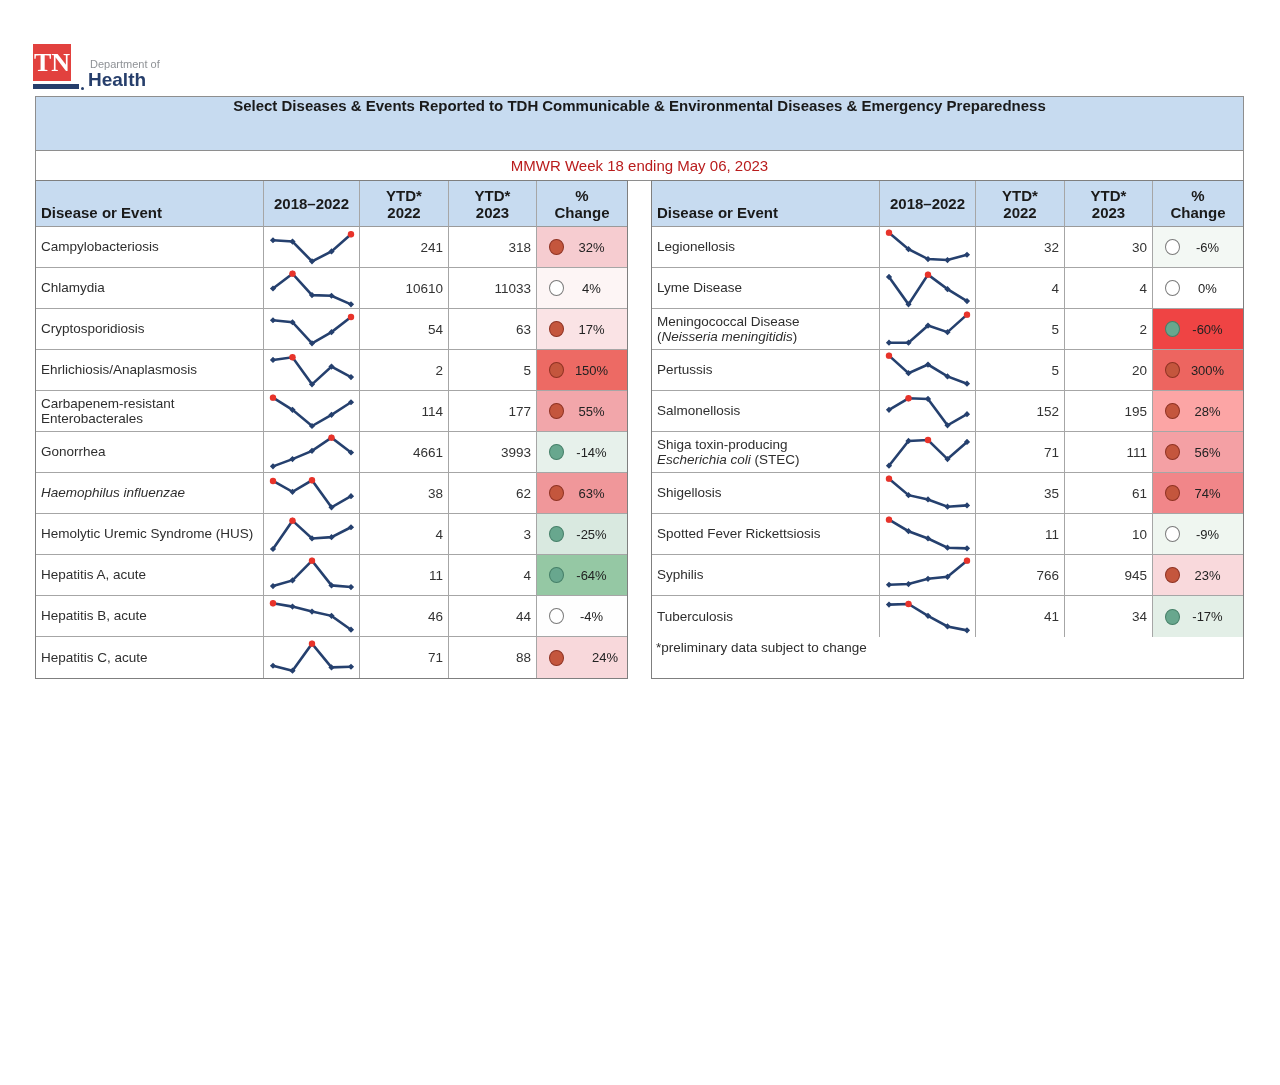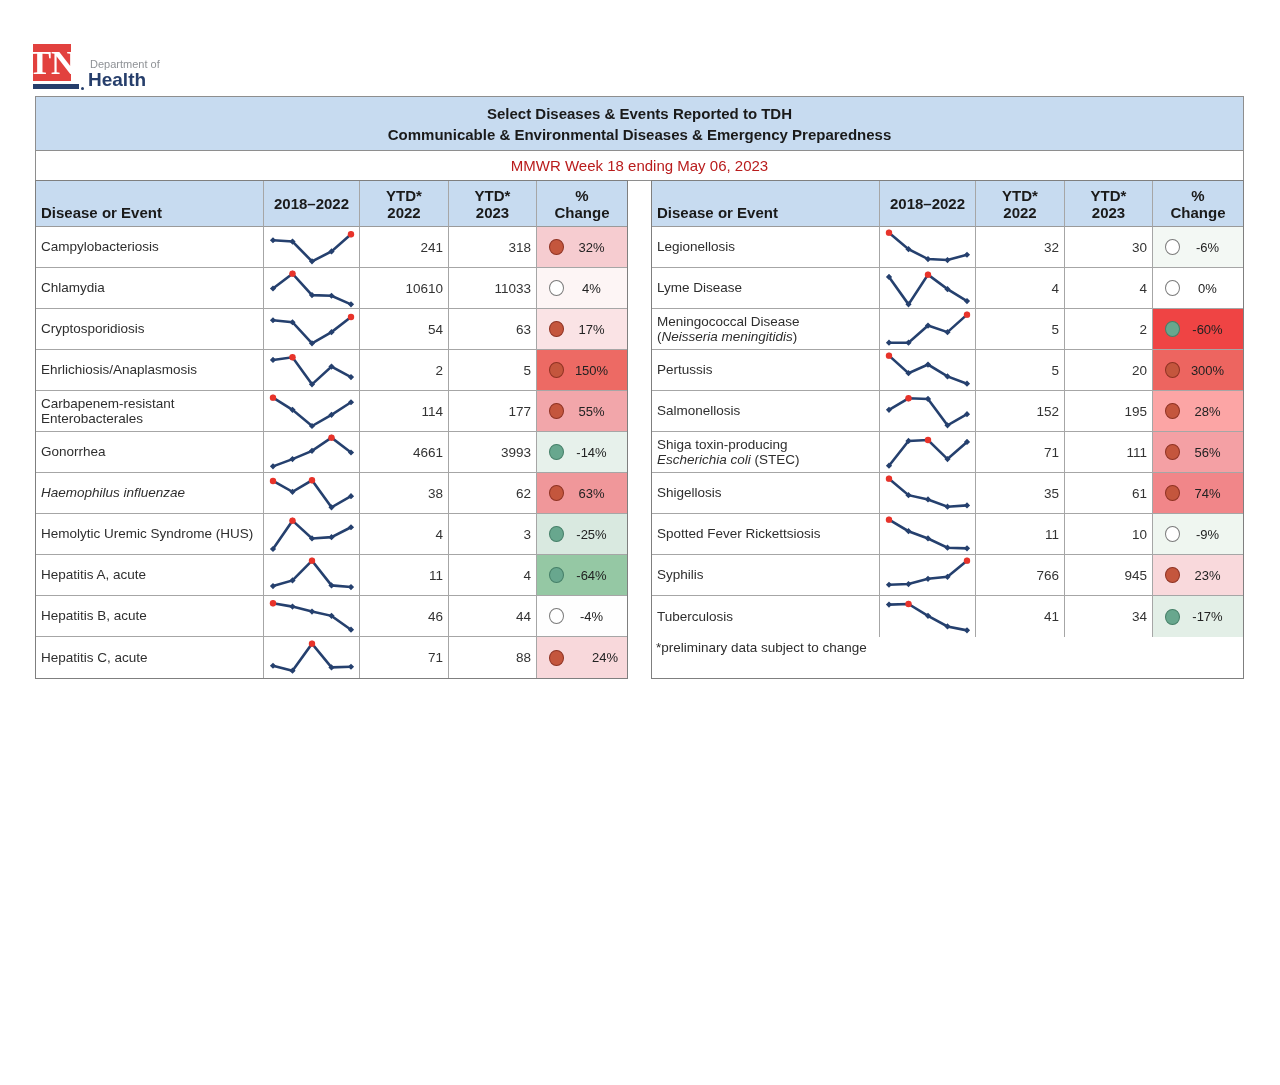--- a/index.html
+++ b/index.html
@@ -3,32 +3,32 @@
 <meta charset="utf-8">
 <style>
   * { margin: 0; padding: 0; box-sizing: border-box; }
   html, body { background: #ffffff; }
   body { font-family: "Liberation Sans", sans-serif; }
   .page { position: relative; width: 1280px; height: 1085px; background: #ffffff; overflow: hidden; }
 
   
   .logo { position: absolute; left: 33px; top: 44px; width: 220px; height: 48px; }
   .tn-box { position: absolute; left: 0; top: 0; width: 38px; height: 37px; background: #e2413e;
-            color: #ffffff; font-family: "Liberation Serif", serif; font-weight: bold; font-size: 34px;
+            color: #ffffff; font-family: "Liberation Serif", serif; font-weight: bold; font-size: 26px;
             display: flex; align-items: center; justify-content: center; letter-spacing: 0px; }
   .tn-bar { position: absolute; left: 0; top: 40px; width: 46px; height: 5px; background: #263e6b; }
   .tn-dot { position: absolute; left: 48px; top: 43px; width: 3px; height: 3px; background: #263e6b; border-radius: 50%; }
   .logo-dept { position: absolute; left: 57px; top: 14px; color: #8f9296; font-size: 11px; }
   .logo-health { position: absolute; left: 55px; top: 25px; color: #263e6b; font-weight: bold; font-size: 19px; }
 
   
   .titlebar { position: absolute; left: 35px; top: 96px; width: 1209px; height: 55px;
               background: #c7dbf0; border: 1px solid #8e8e8e; text-align: center;
               font-weight: bold; font-size: 15px; color: #1a1a1a;
-              display: flex; flex-direction: column; justify-content: center; gap: 4px; }
+              display: flex; flex-direction: row; justify-content: center; gap: 4px; }
   .weekbar { position: absolute; left: 35px; top: 150px; width: 1209px; height: 31px;
              background: #ffffff; border: 1px solid #8e8e8e; text-align: center;
              font-size: 15px; color: #b91c1c; display: flex; align-items: center; justify-content: center; }
 
   
   .tables { position: absolute; left: 35px; top: 180px; width: 1209px; display: flex; }
   .gap { width: 23px; }
   .table { width: 593px; border: 1px solid #7f7f7f; background: #ffffff; }
 
   .tr { display: grid; grid-template-columns: 228px 96px 89px 88px 90px; height: 41px; }

